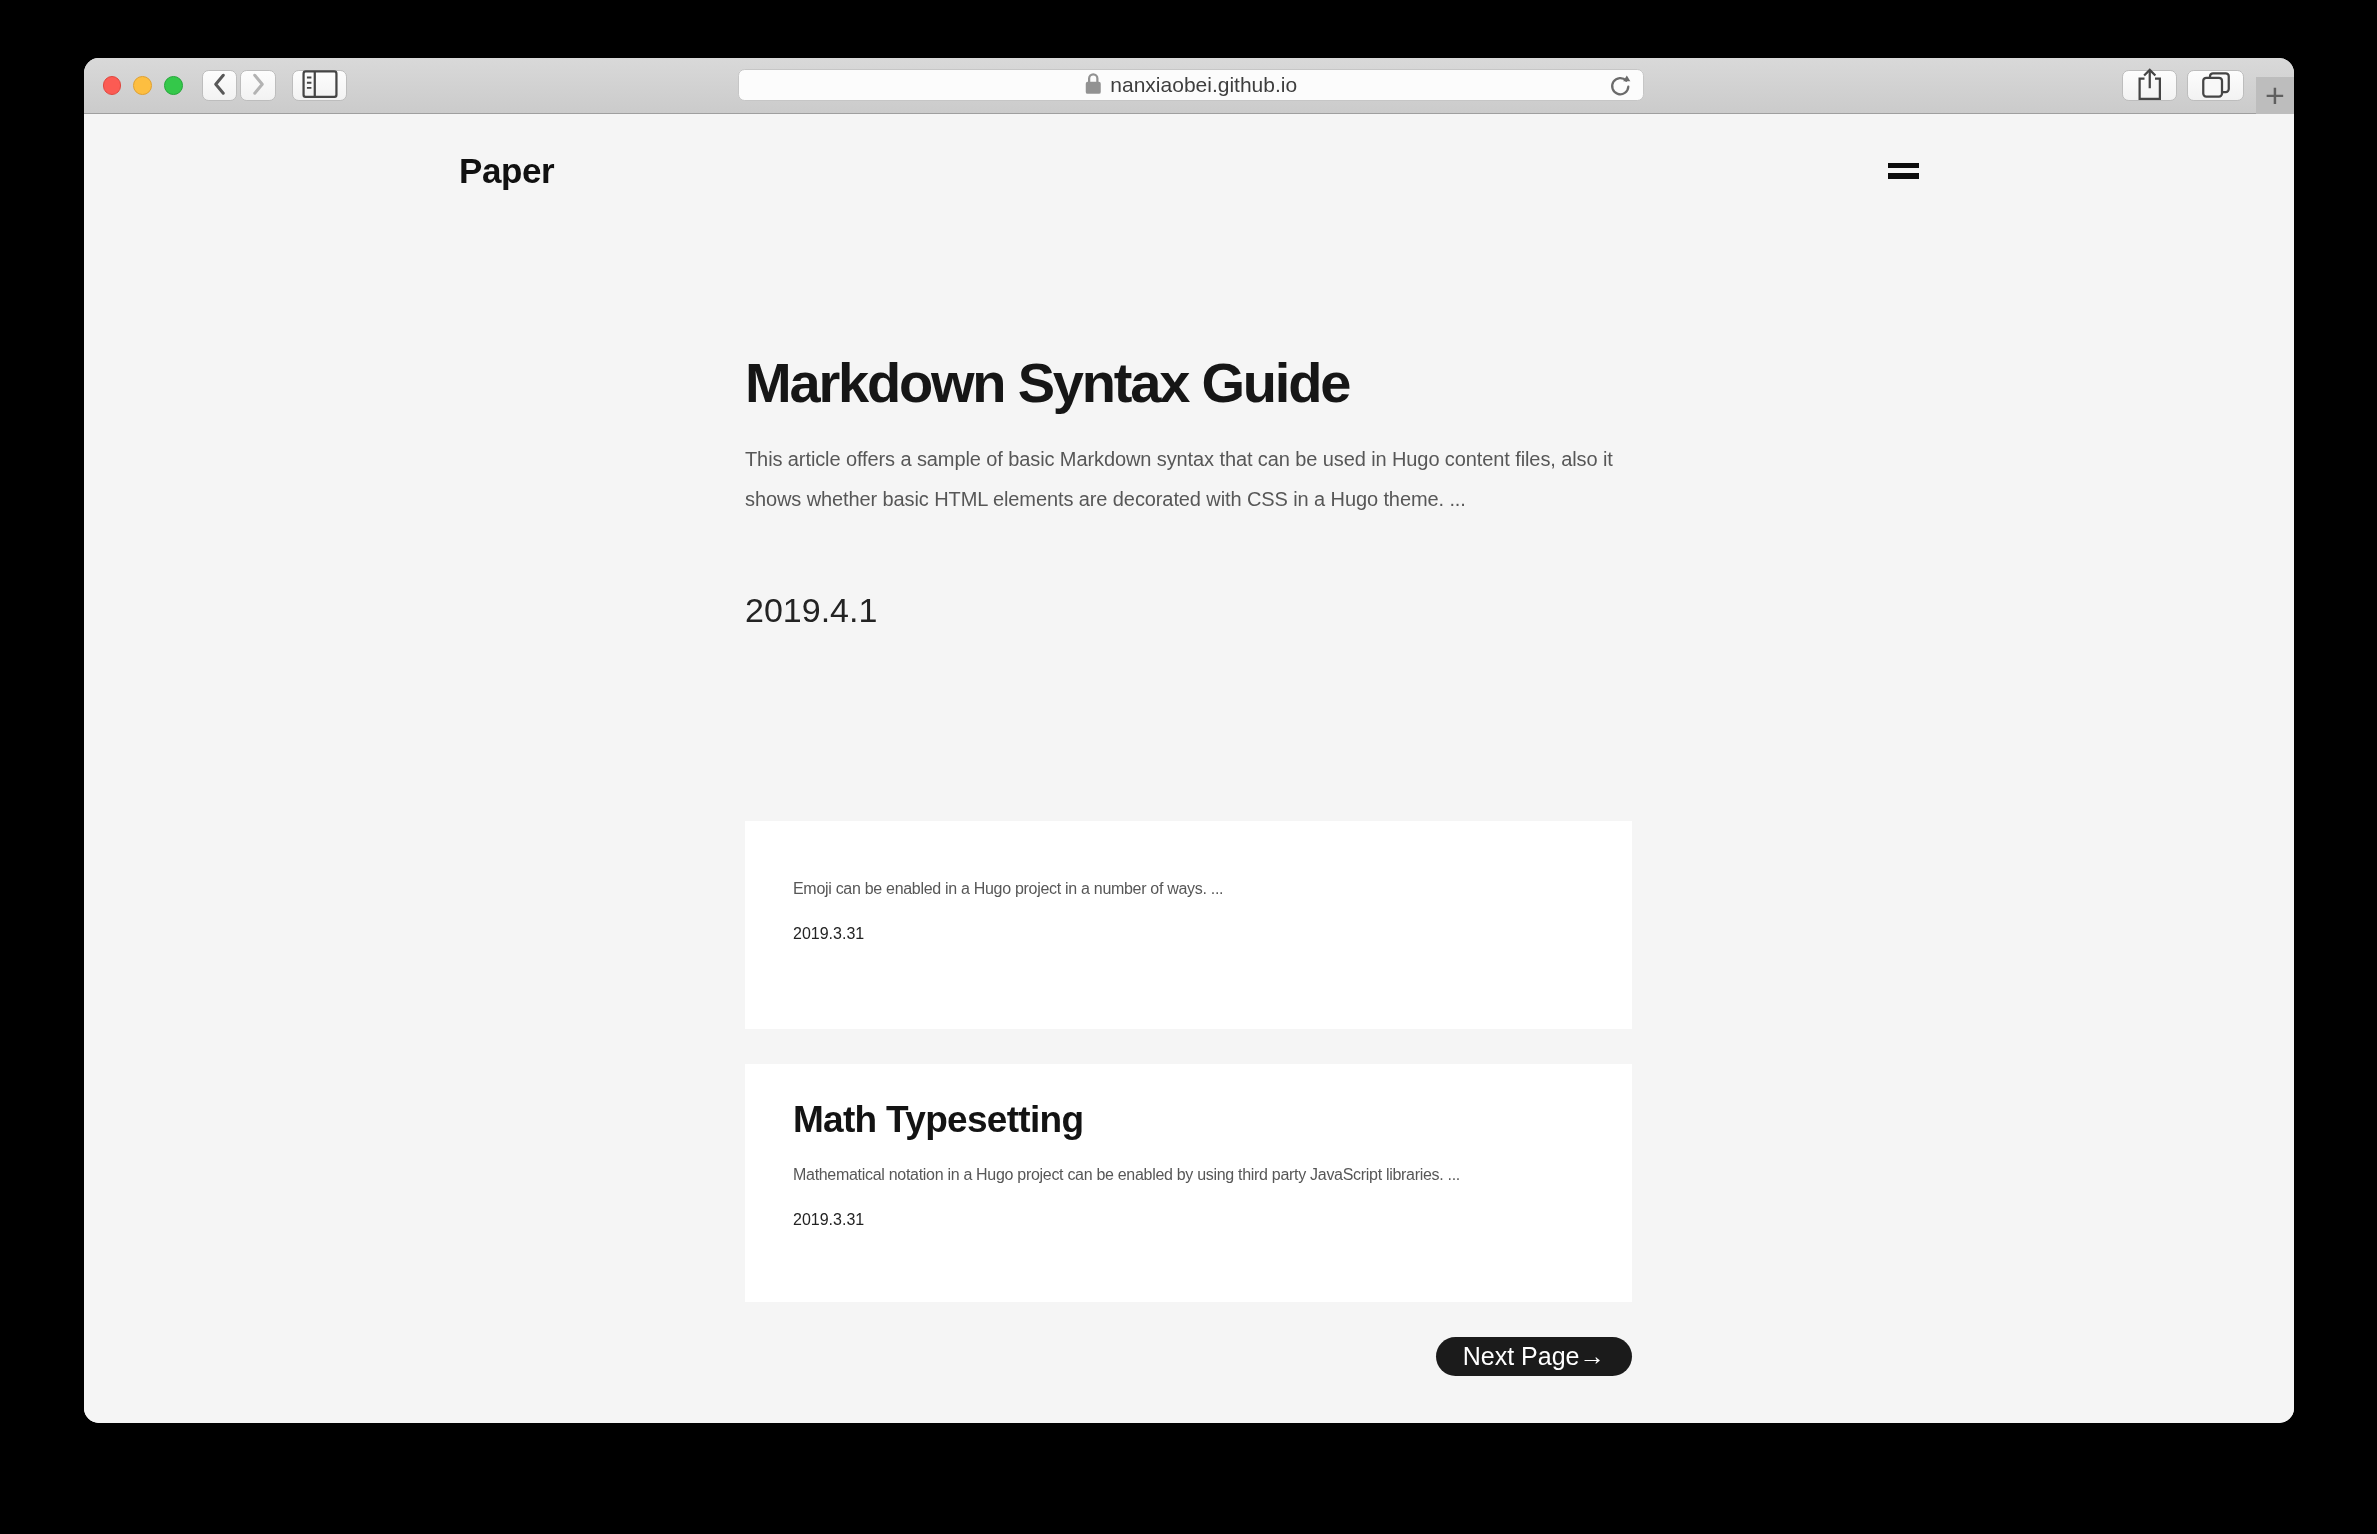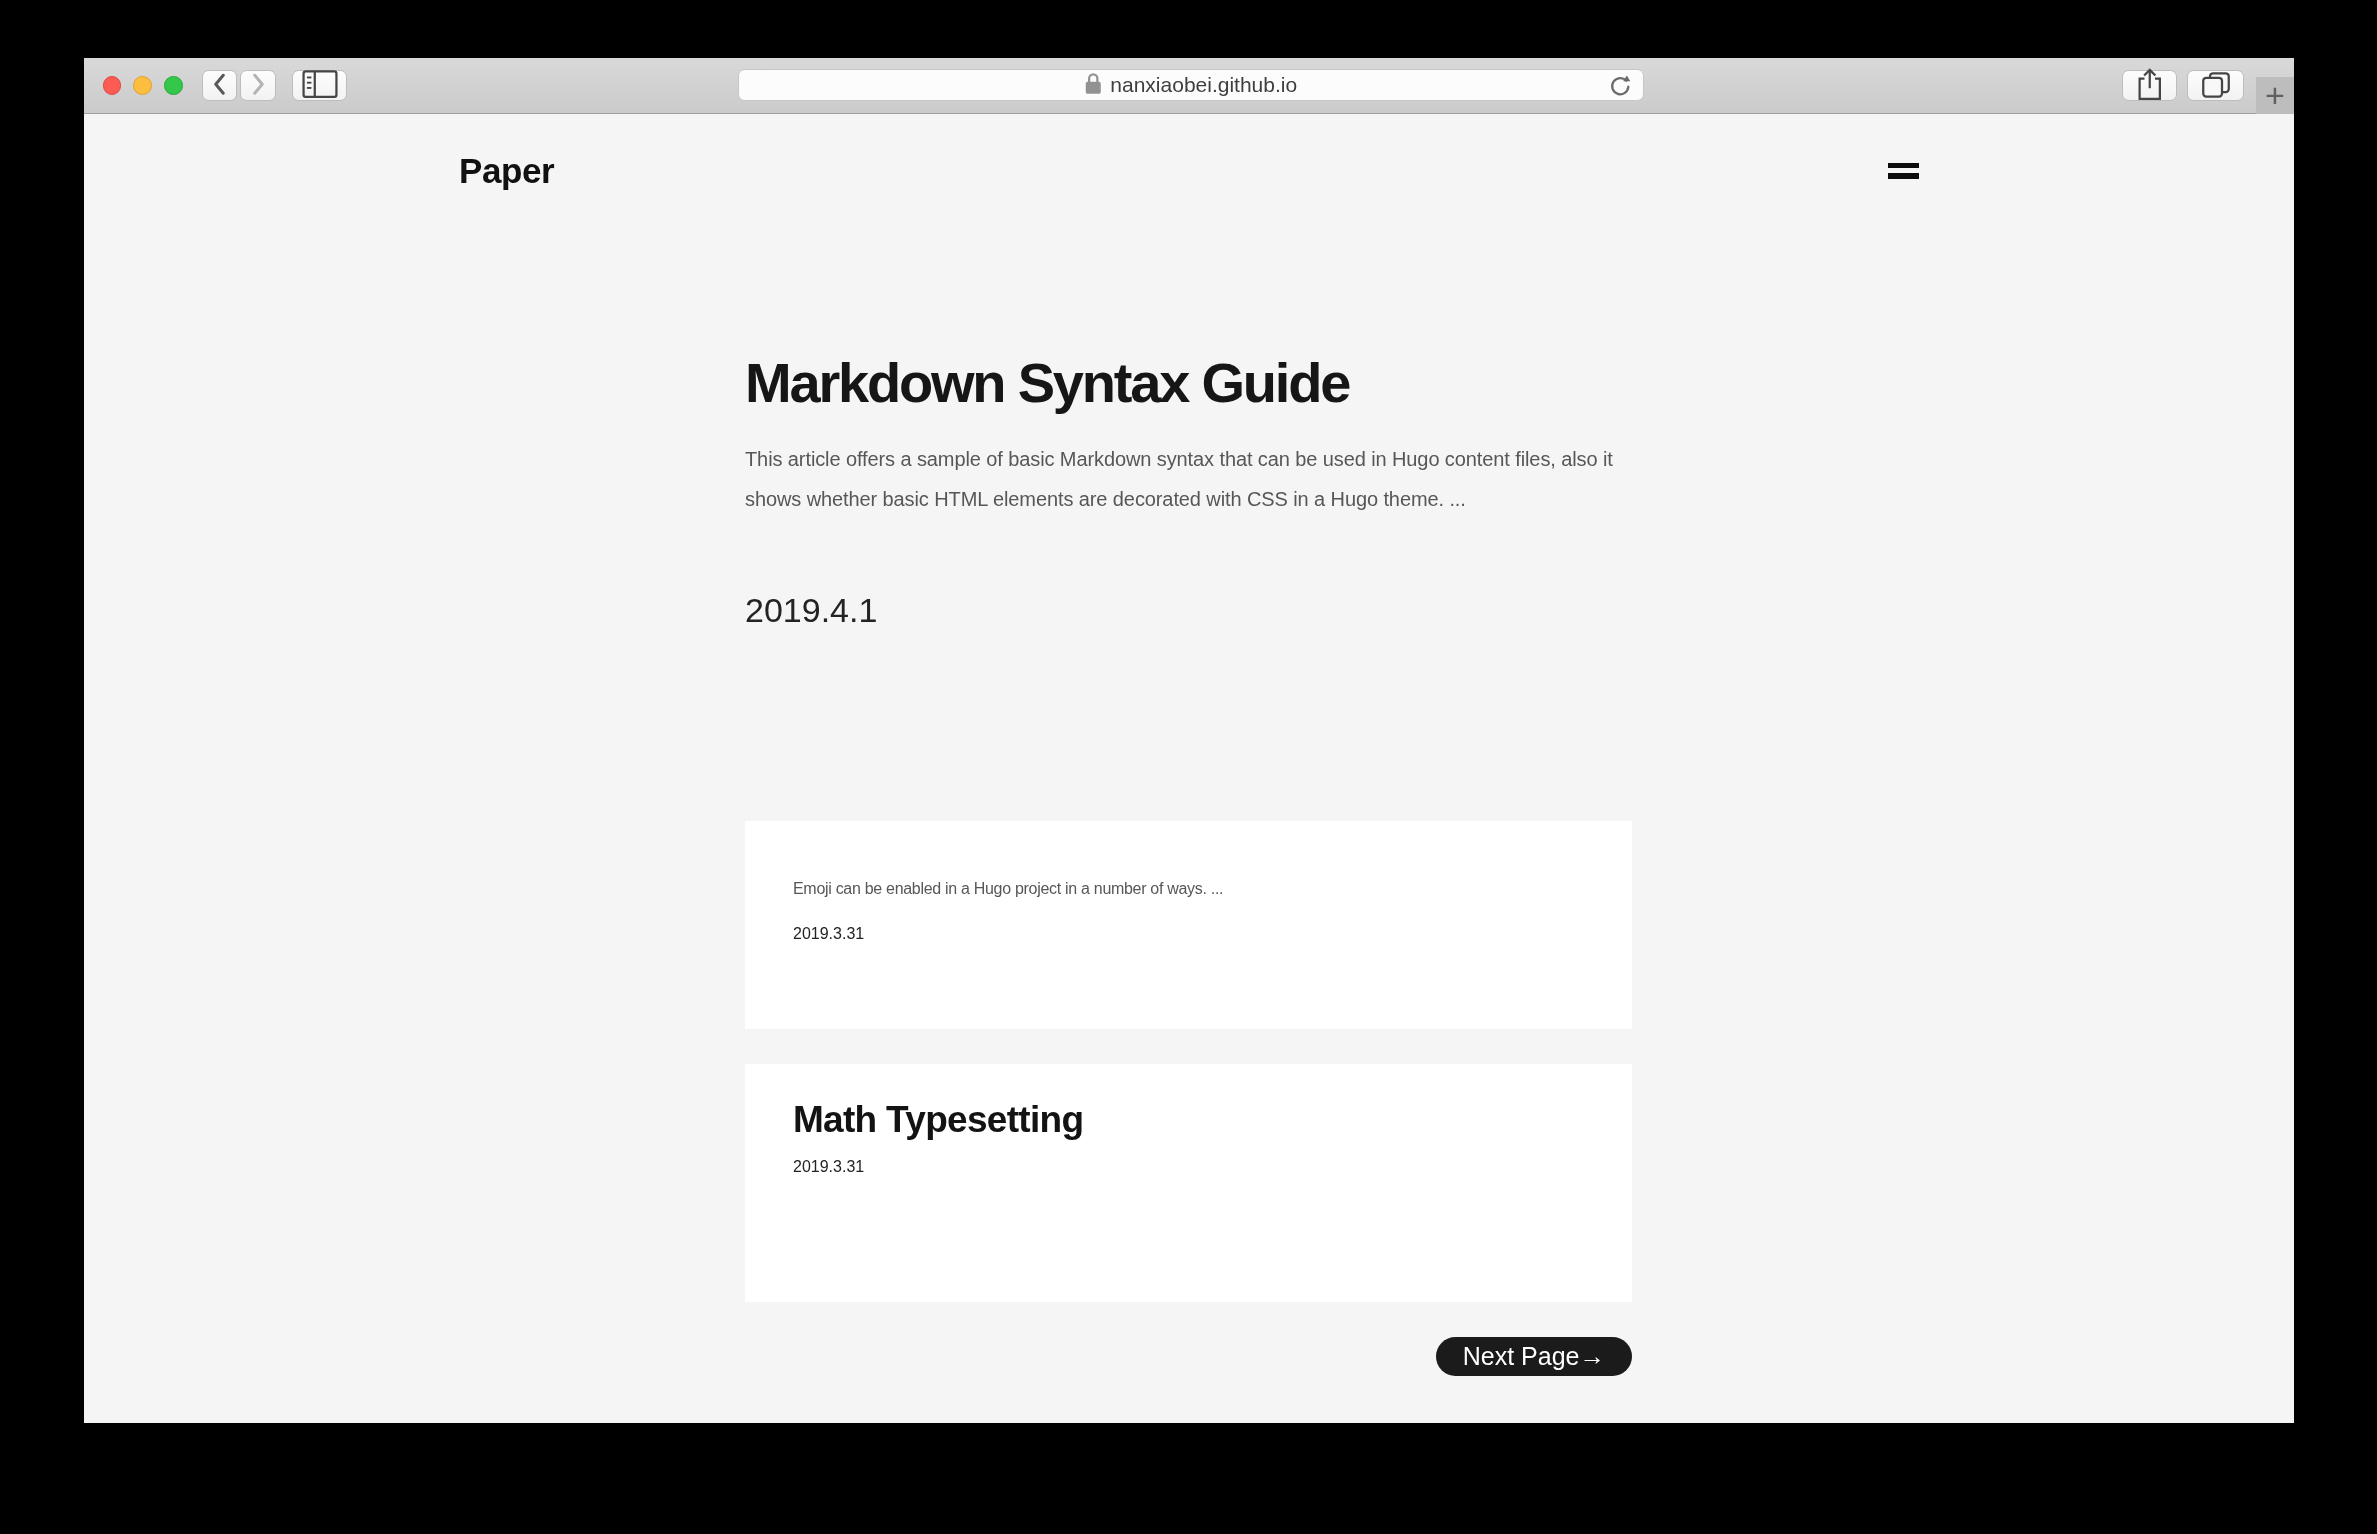--- a/index.html
+++ b/index.html
@@ -8,21 +8,21 @@
     width: 2377px; height: 1535px;
     background: var(--desktop_bg, #000);
     font-family: "Liberation Sans", sans-serif;
     overflow: hidden;
   }
 
   
   .window {
     position: absolute; left: 84px; top: 58px;
     width: 2210px; height: 1365px;
-    border-radius: 0; overflow: hidden;
+    border-radius: 15px; overflow: hidden;
     background: var(--page_bg, #f5f5f5);
     box-shadow: 0 30px 75px rgba(0,0,0,.55);
   }
 
   
   .toolbar {
     position: absolute; top: 0; left: 0; right: 0; height: 56px;
     background: linear-gradient(var(--toolbar_top,#d9d9d9), var(--toolbar_bottom,#cccccc));
     border-bottom: 1.5px solid #9f9f9f;
   }
@@ -210,20 +210,21 @@
       <p class="hero-excerpt">This article offers a sample of basic Markdown syntax that can be used in Hugo content files, also it shows whether basic HTML elements are decorated with CSS in a Hugo theme. ...</p>
       <div class="hero-date">2019.4.1</div>
 
       <div class="card card-1">
         <p class="excerpt">Emoji can be enabled in a Hugo project in a number of ways. ...</p>
         <div class="date">2019.3.31</div>
       </div>
 
       <div class="card card-2">
         <h2>Math Typesetting</h2>
+        <p class="excerpt">Mathematical notation in a Hugo project can be enabled by using third party JavaScript libraries. ...</p>
         <div class="date">2019.3.31</div>
       </div>
 
       <button class="next-btn">
         <span>Next Page</span>
         <span class="arrow">→</span>
       </button>
 
     </div>
   </div>

